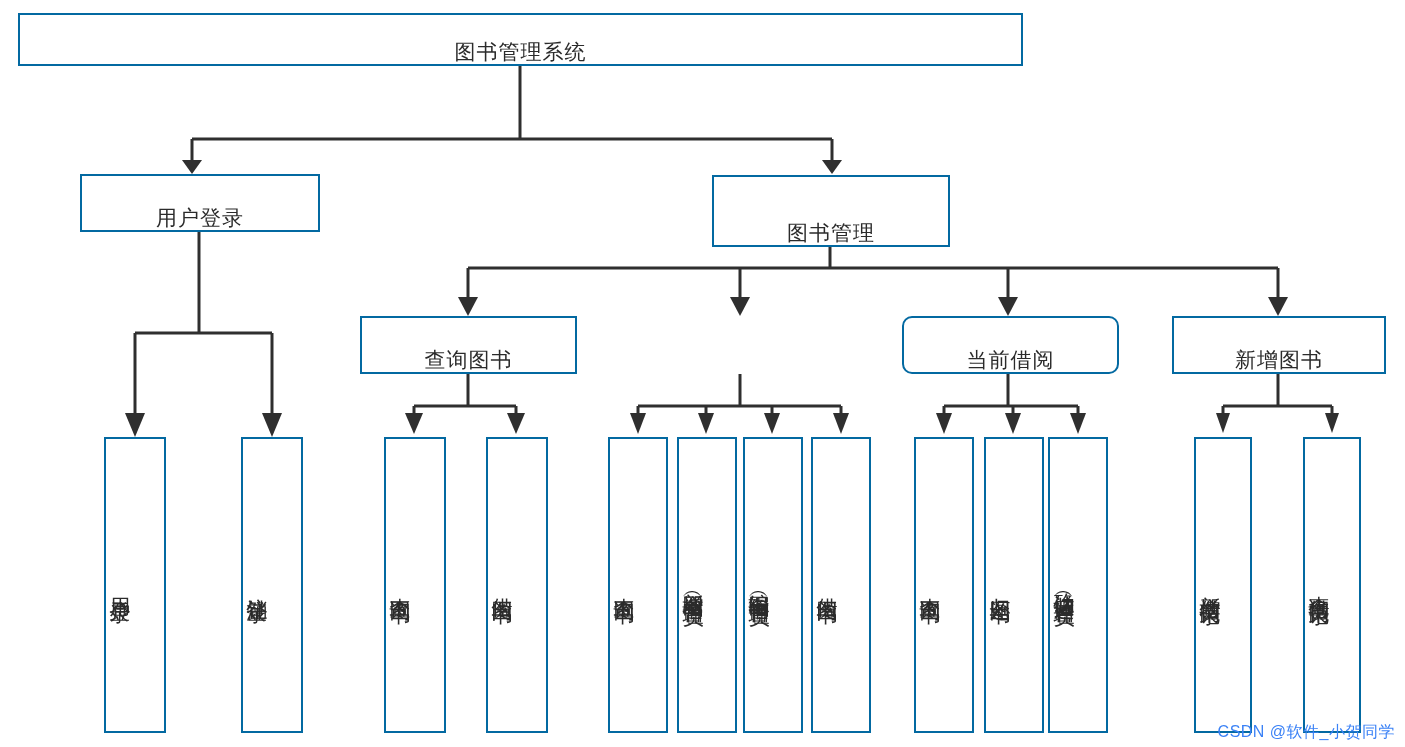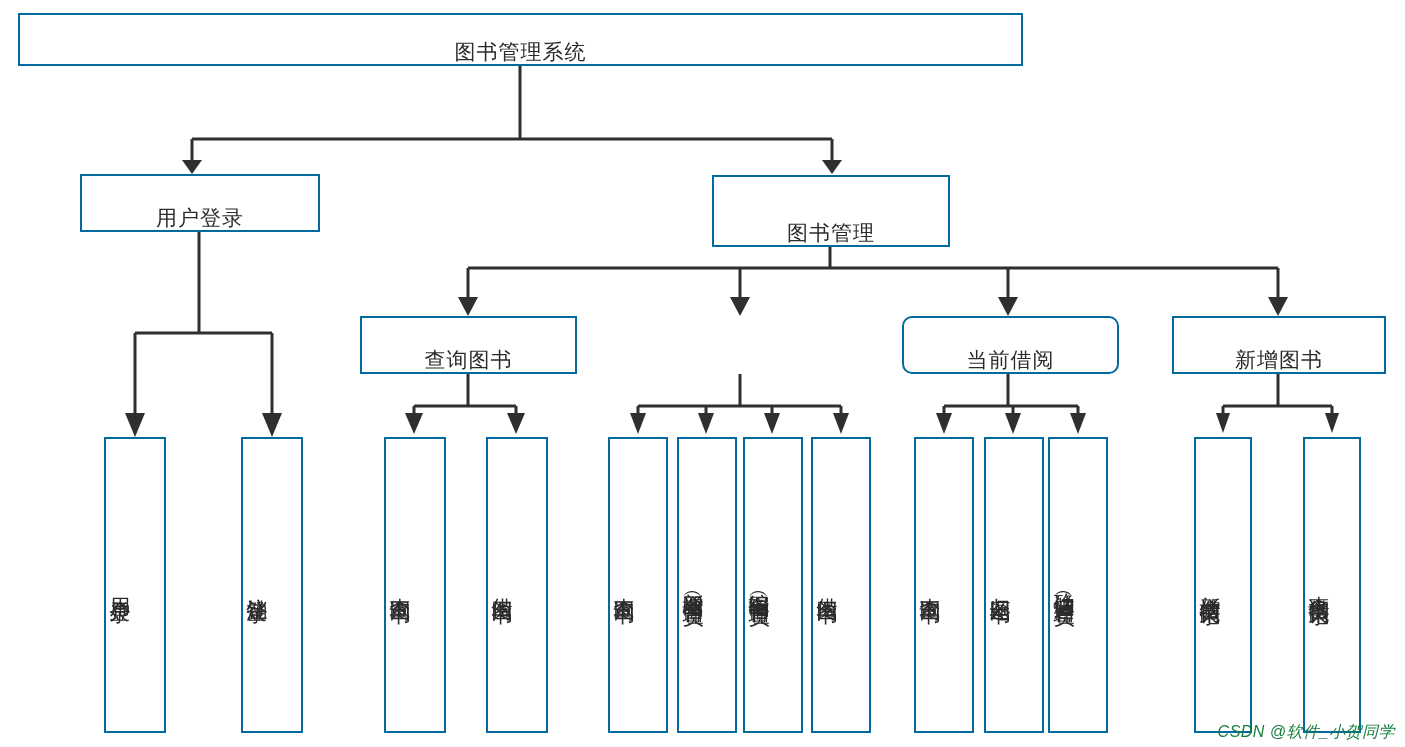--- a/index.html
+++ b/index.html
@@ -53,24 +53,23 @@
     writing-mode: vertical-rl;
     text-orientation: upright;
     display: block;
     white-space: nowrap;
   }
   .watermark {
     position: absolute;
     right: 10px;
     bottom: 4px;
     font-size: 16px;
-    color: #15803d;
+    color: #3b82f6;
     letter-spacing: 0.5px;
     white-space: nowrap;
-    font-style: italic;
   }
 </style>
 </head>
 <body>
 
 <div id="canvas">
 
   <svg class="wires" viewBox="0 0 1405 747" xmlns="http://www.w3.org/2000/svg">
     <g stroke="#2f2f2f" stroke-width="3" fill="none">
 

